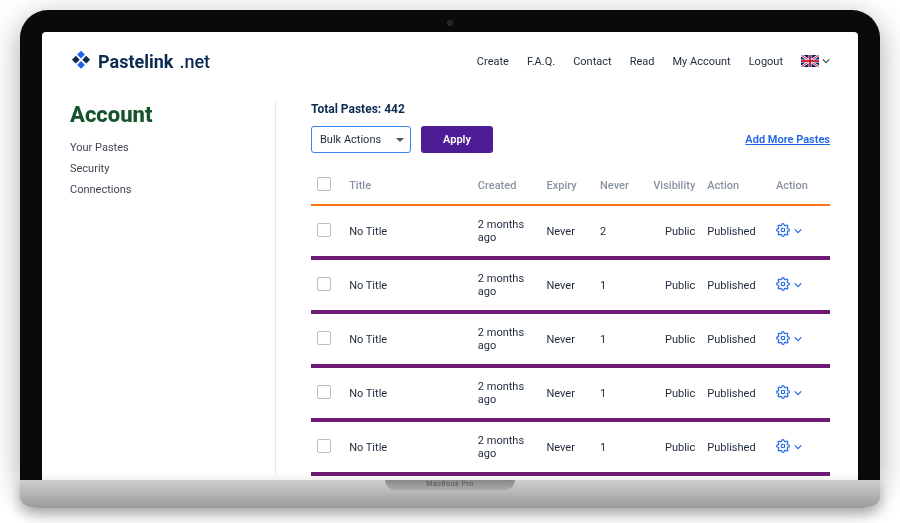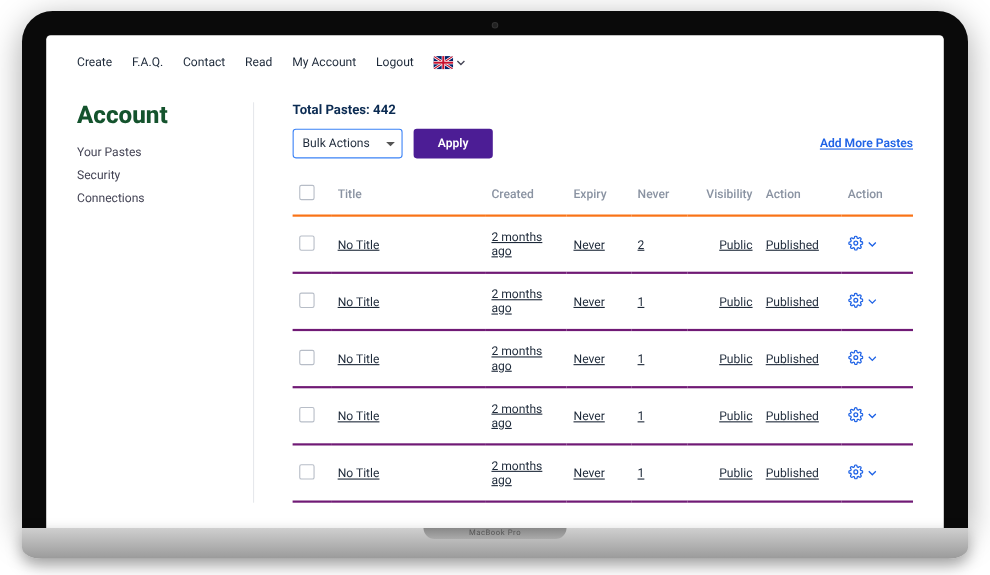--- a/index.html
+++ b/index.html
@@ -32,37 +32,37 @@
   .logo-mark svg{transform:rotate(45deg);}
   .nav{display:flex;align-items:center;gap:18px;font-size:11px;color:#1e2a3a;}
   .nav span{cursor:pointer;}
   .flag{display:flex;align-items:center;gap:3px;}
   .flag svg.uk{border-radius:2px;}
 
   .body{display:flex;gap:30px;margin-top:18px;}
   .side{width:130px;}
   .side h1{font-size:22px;font-weight:800;color:#14532d;margin-bottom:14px;}
   .side a{display:block;font-size:11px;color:#445;text-decoration:none;margin:8px 0;}
-  .vline{border-left:1px solid #e6e8ec;padding-left:35px;flex:1;}
+  .vline{border-left:1px solid #e6e8ec;padding-left:35px;flex:1;margin-left:45px;}
 
   .meta{display:flex;align-items:center;justify-content:space-between;margin-bottom:10px;}
   .total{font-size:12px;font-weight:700;color:#0b2b52;}
   .controls{display:flex;align-items:center;gap:10px;margin-bottom:14px;}
   .select{
     border:1px solid #3b82f6;border-radius:3px;padding:6px 20px 6px 8px;font-size:11px;
     background:#fff;position:relative;min-width:100px;
   }
   .select:after{content:"";position:absolute;right:6px;top:50%;transform:translateY(-50%);
     border-left:4px solid transparent;border-right:4px solid transparent;border-top:4px solid #555;}
   .btn-apply{background:#4c1d95;color:#fff;border:none;border-radius:3px;padding:7px 22px;font-size:11px;font-weight:600;cursor:pointer;}
   .addmore{color:#1f63e6;font-size:11px;text-decoration:underline;margin-left:auto;font-weight:600;}
 
   table{width:100%;border-collapse:collapse;font-size:11px;}
   thead th{text-align:left;color:#8a93a2;font-weight:500;padding:10px 6px;border-bottom:2px solid #f97316;}
-  tbody td{padding:12px 6px;border-bottom:2px solid #701a75;color:#1e2a3a;vertical-align:middle;text-decoration:underline;}
+  tbody td{padding:12px 6px;border-bottom:4px solid #701a75;color:#1e2a3a;vertical-align:middle;}
   .cb{width:14px;height:14px;border:1px solid #b7bdc7;border-radius:2px;display:inline-block;}
   .col-check{width:30px;}
   .col-title{width:120px;}
   .col-created{width:64px;}
   .col-expiry{width:50px;}
   .col-views{width:44px;}
   .col-vis{width:56px;text-align:right;}
   .col-status{width:64px;}
   .col-action{width:56px;}
   .action{display:flex;align-items:center;gap:4px;color:#1f63e6;}
@@ -72,20 +72,32 @@
 </head>
 <body>
 
 <div class="laptop">
   <div class="bezel">
     <div class="camera"></div>
     <div class="screen">
       <div class="page">
 
         <div class="topbar">
+          <div class="logo">
+            <span class="logo-mark">
+              <svg viewBox="0 0 24 24" width="22" height="22">
+                <rect x="4" y="4" width="6" height="6" fill="#1f63e6"></rect>
+                <rect x="12" y="4" width="6" height="6" fill="#0b2b52"></rect>
+                <rect x="4" y="12" width="6" height="6" fill="#0b2b52"></rect>
+                <rect x="12" y="12" width="6" height="6" fill="#1f63e6"></rect>
+              </svg>
+            </span>
+            <span>Pastelink</span>
+              <span class="net">.net</span>
+          </div>
           <nav class="nav">
             <span>Create</span>
             <span>F.A.Q.</span>
             <span>Contact</span>
             <span>Read</span>
             <span>My Account</span>
             <span>Logout</span>
             <span class="flag">
               <svg class="uk" width="18" height="12" viewBox="0 0 18 12">
                 <rect width="18" height="12" fill="#012169"></rect>

